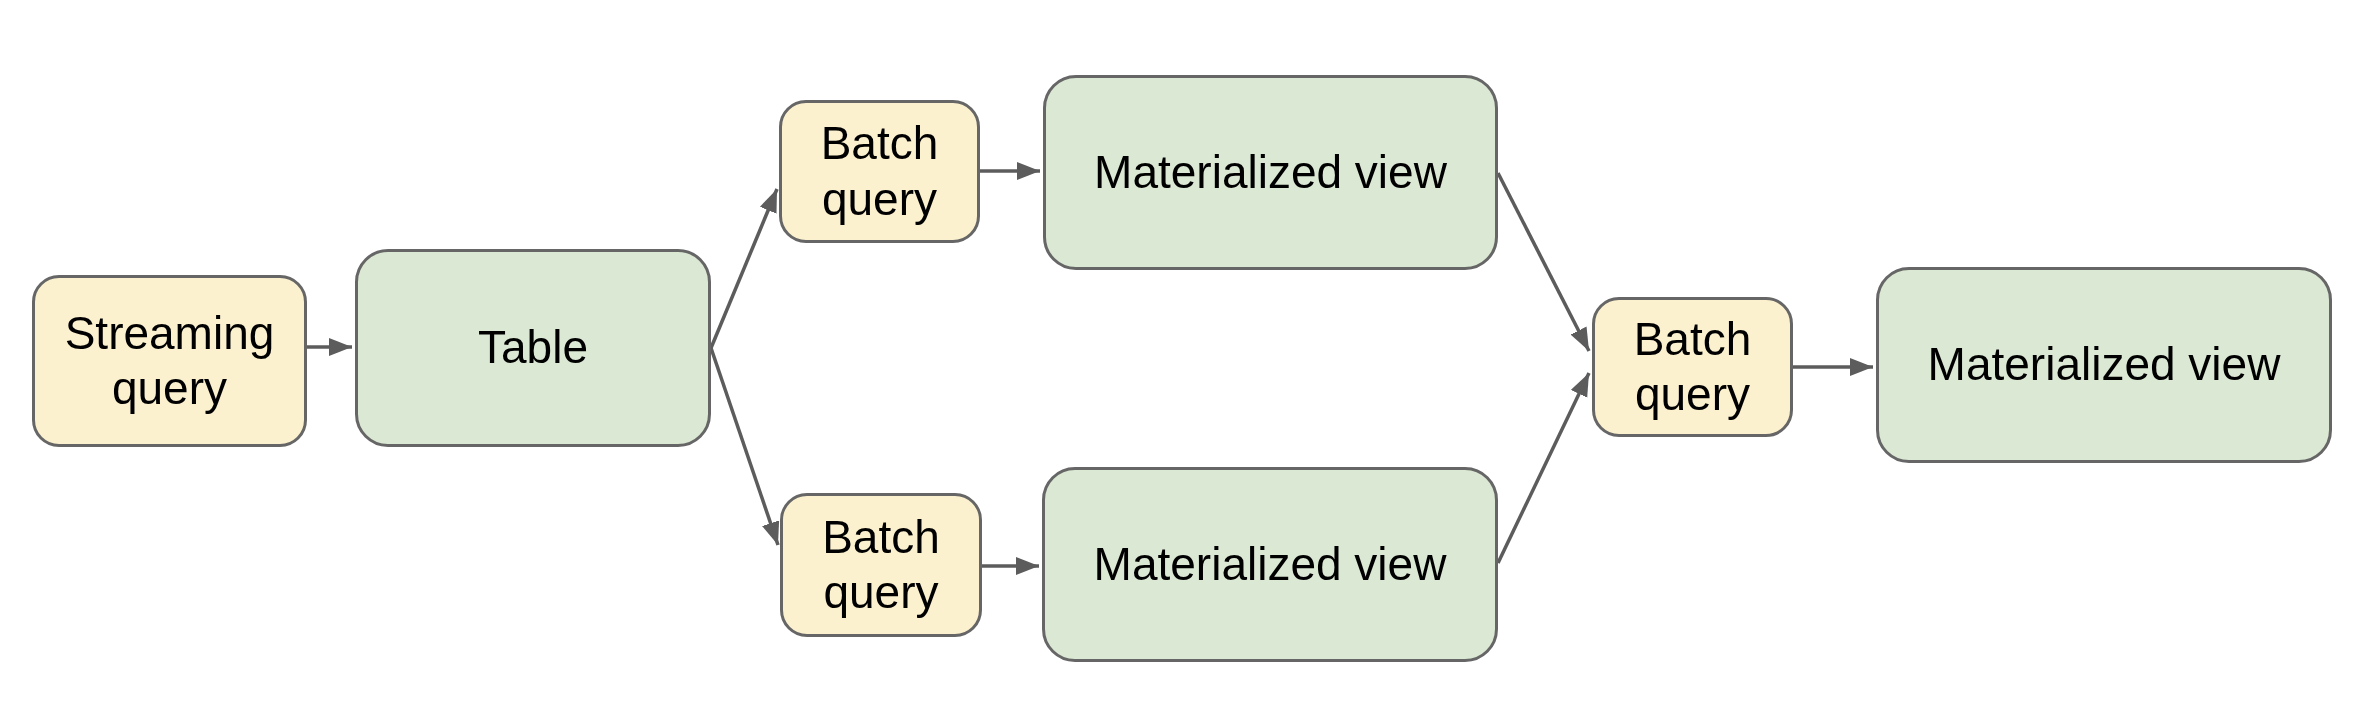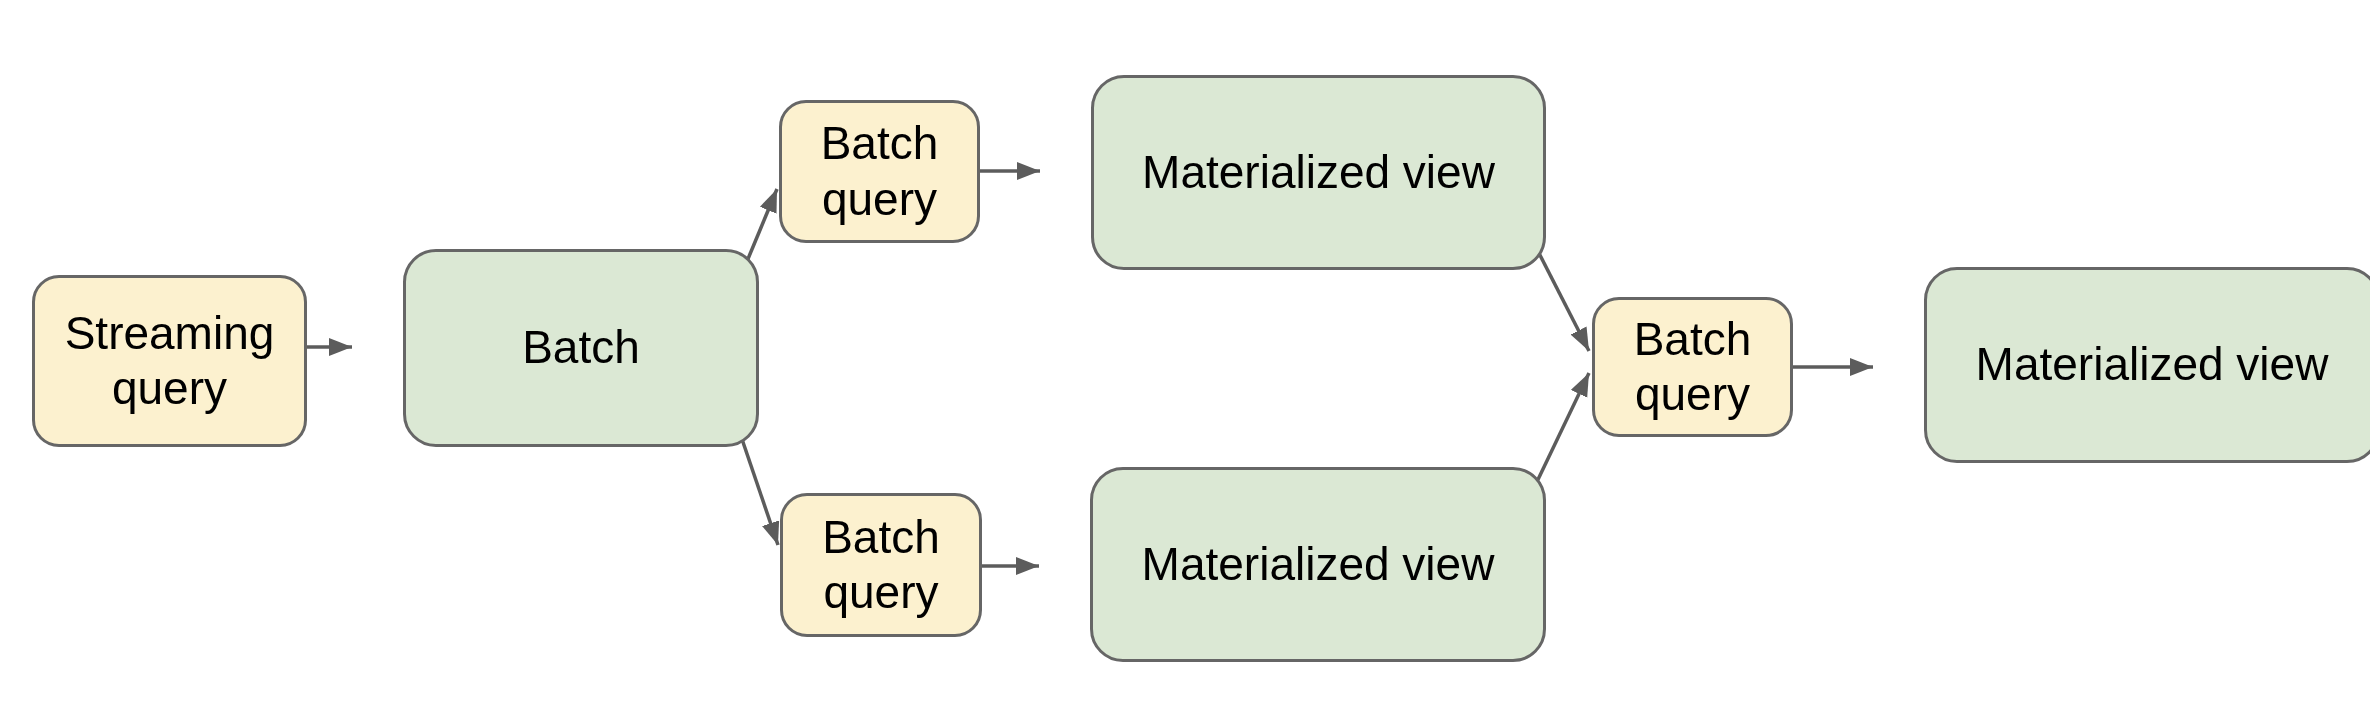--- a/index.html
+++ b/index.html
@@ -38,21 +38,21 @@
     box-sizing:border-box;
     display:flex;align-items:center;justify-content:center;
     text-align:center;
     border:3px solid var(--border);
     color:var(--text);
     font-size:46px;
     line-height:1.2;
     padding:0 14px;
   }
   .node.yellow{ background:var(--box-yellow);border-radius:27px; }
-  .node.green{ background:var(--box-green); border-radius:33px;margin-left:48px; }
+  .node.green{ background:var(--box-green); border-radius:33px; }
   .lbl{ display:block; }
 </style>
 </head>
 <body>
 
 <div class="canvas">
 
   <svg class="edges" viewBox="0 0 2370 720" aria-hidden="true">
     <defs>
       <marker id="ah" markerUnits="userSpaceOnUse" markerWidth="26" markerHeight="20" refX="23" refY="9" orient="auto">
@@ -67,21 +67,21 @@
     <line class="edge" x1="1498" y1="173" x2="1589" y2="351" marker-end="url(#ah)"></line>
     <line class="edge" x1="1498" y1="563" x2="1589" y2="373" marker-end="url(#ah)"></line>
     <line class="edge" x1="1793" y1="367" x2="1873" y2="367" marker-end="url(#ah)"></line>
   </svg>
 
   <div class="node yellow" style="left:32px;top:275px;width:275px;height:172px">
     <span class="lbl">Streaming query</span>
   </div>
 
   <div class="node green" style="left:355px;top:249px;width:356px;height:198px">
-    <span class="lbl">Batch</span>
+    <span class="lbl">Table</span>
   </div>
 
   <div class="node yellow" style="left:779px;top:100px;width:201px;height:143px">
     <span class="lbl">Batch query</span>
   </div>
 
   <div class="node green" style="left:1043px;top:75px;width:455px;height:195px">
     <span class="lbl">Materialized view</span>
   </div>
 

